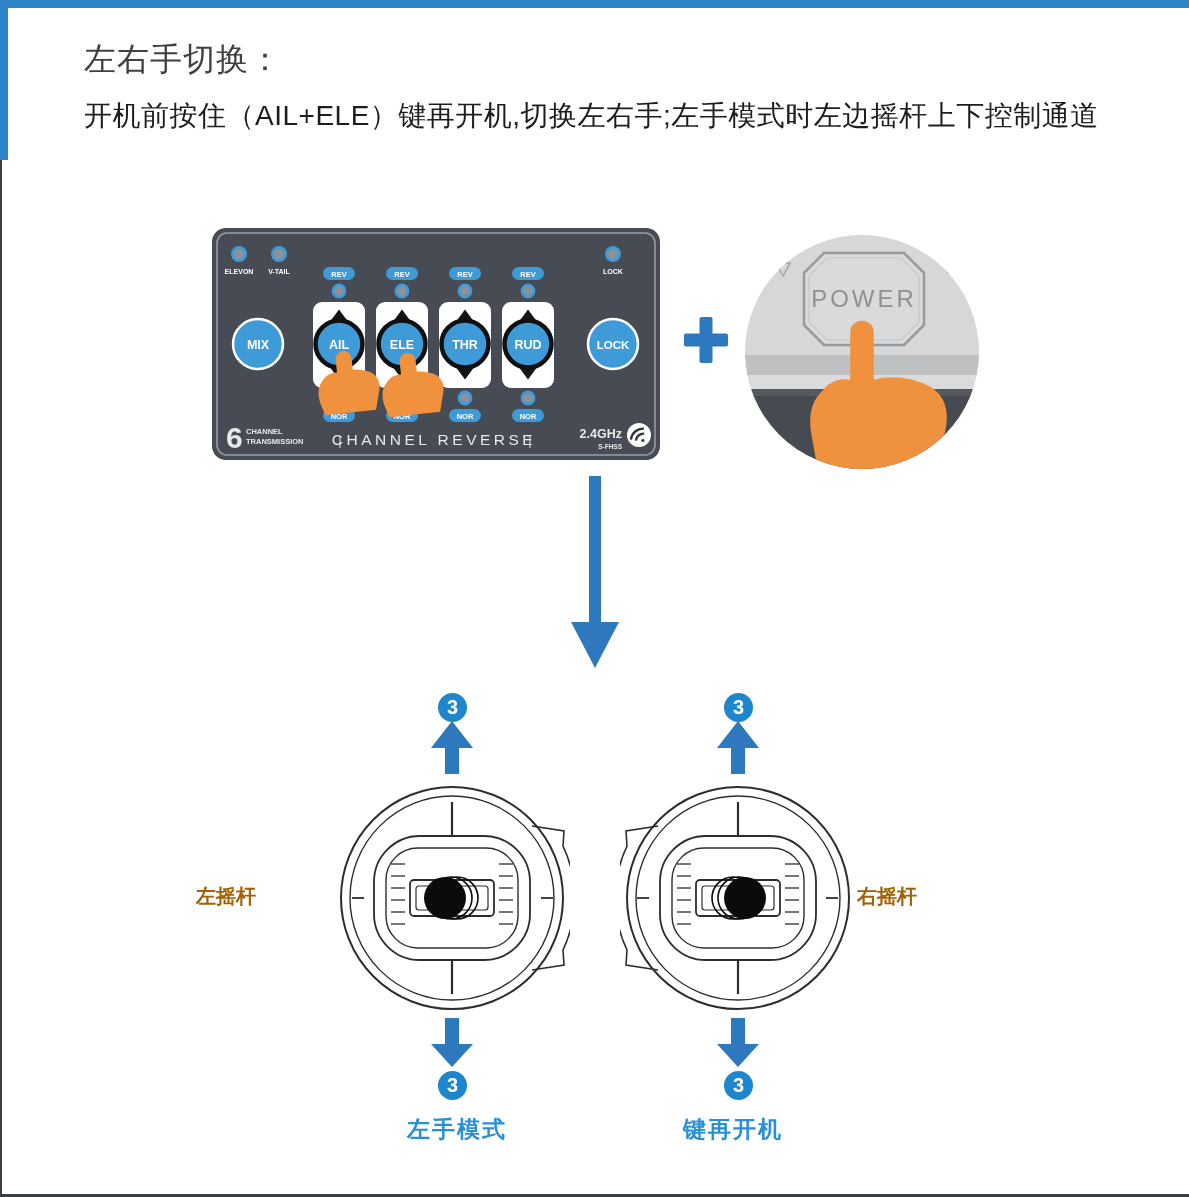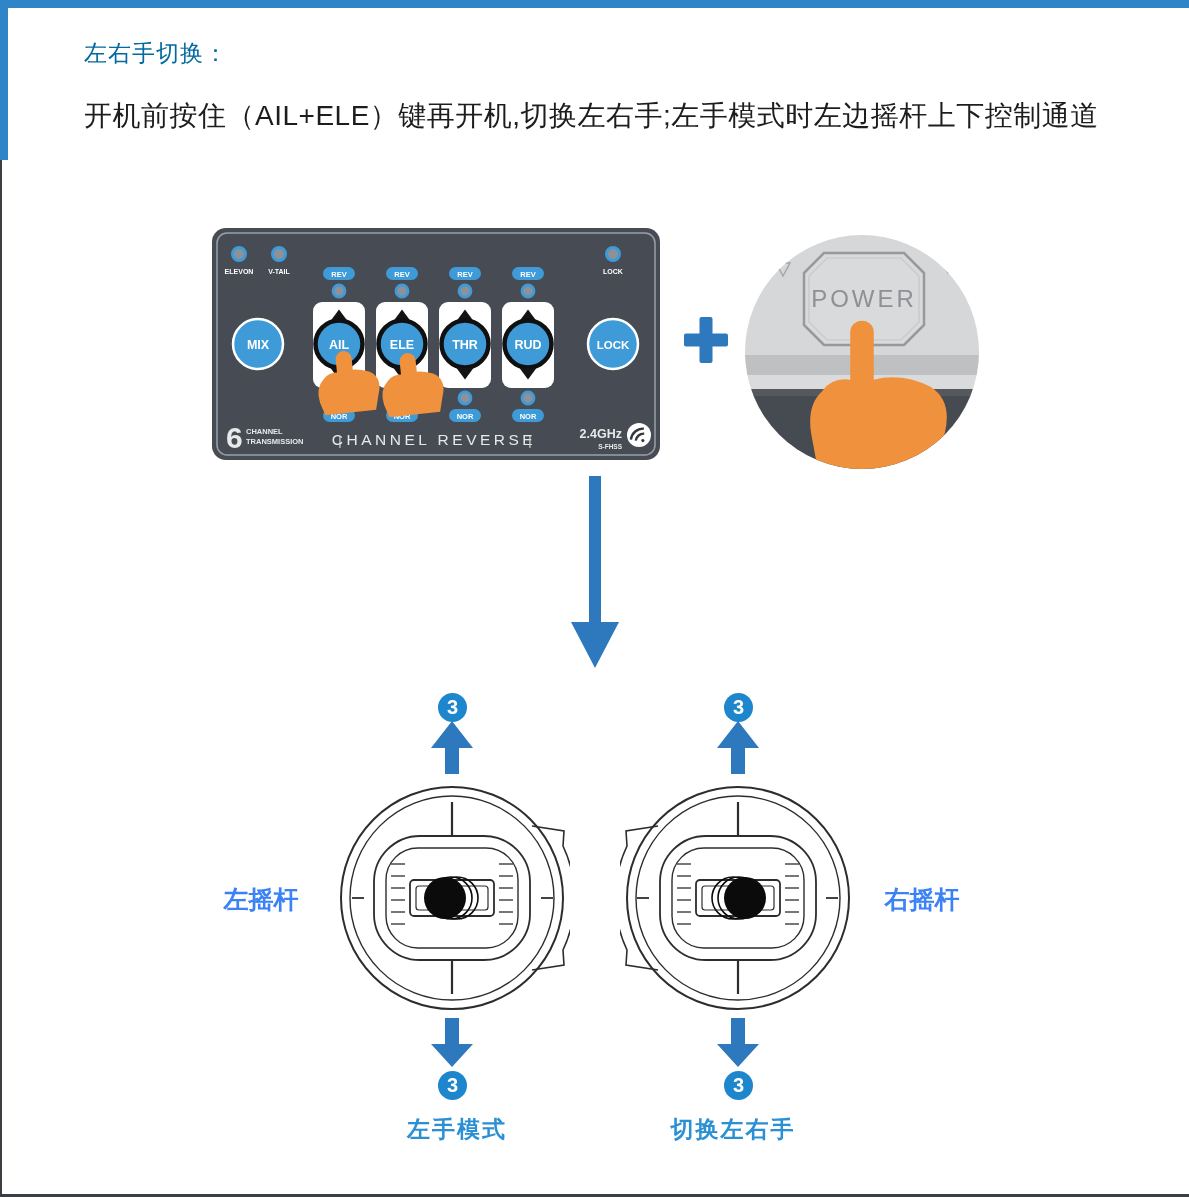--- a/index.html
+++ b/index.html
@@ -5,25 +5,25 @@
   html,body{margin:0;padding:0;background:#fff;}
   .page{position:relative;width:1189px;height:1197px;background:#ffffff;overflow:hidden;
         font-family:"Liberation Sans","DejaVu Sans",sans-serif;}
   .abs{position:absolute;}
   
   .edge-top{left:0;top:0;width:1189px;height:8px;background:#2e86c8;}
   .edge-left-blue{left:0;top:0;width:8px;height:160px;background:#2e86c8;}
   .edge-left-dark{left:0;top:160px;width:2px;height:1037px;background:#3b3e43;}
   .edge-bottom-dark{left:0;top:1194px;width:1189px;height:3px;background:#3b3e43;}
   
-  .title{left:84px;top:38px;font-size:23px;color:#0369a1;font-weight:500;letter-spacing:1px;}
+  .title{left:84px;top:38px;font-size:32px;color:#404040;font-weight:500;letter-spacing:1px;}
   .body-line{left:84px;font-size:28px;color:#1d1d1f;font-weight:500;letter-spacing:0.5px;white-space:nowrap;margin-top:16px;}
   .line1{top:81px;}
   .line2{top:123px;}
-  .side-label{font-size:25px;font-weight:bold;color:#3b82f6;width:130px;text-align:center;}
+  .side-label{font-size:20px;font-weight:bold;color:#a16207;width:130px;text-align:left;}
   .mode-label{font-size:23px;font-weight:bold;color:#2a8fd3;width:170px;text-align:center;letter-spacing:2px;}
   .badge{width:29px;height:29px;border-radius:50%;background:#1d86cc;color:#fff;
          font-size:20px;font-weight:bold;text-align:center;line-height:29px;}
   svg text{font-family:"Liberation Sans","DejaVu Sans",sans-serif;}
 </style>
 </head>
 <body>
 
 <div class="page">
 
@@ -238,15 +238,15 @@
     <polygon points="23,2 44,29 30,29 30,55 16,55 16,29 2,29" fill="#2e78bd"></polygon>
   </svg>
   <svg class="abs" style="left:620px;top:780px;" width="236" height="236" viewBox="0 0 236 236">
     <use href="#gimbal" transform="translate(236,0) scale(-1,1)"></use>
   </svg>
   <svg class="abs" style="left:715px;top:1017px;" width="46" height="52" viewBox="0 0 46 52">
     <polygon points="16,1 30,1 30,27 44,27 23,50 2,27 16,27" fill="#2e78bd"></polygon>
   </svg>
   <div class="abs badge" style="left:724px;top:1071px;">3</div>
   <div class="abs side-label" style="left:857px;top:883px;">右摇杆</div>
-  <div class="abs mode-label" style="left:648px;top:1114px;">切换左右手</div>
+  <div class="abs mode-label" style="left:648px;top:1114px;">键再开机</div>
 
 </div>
 
 </body></html>

